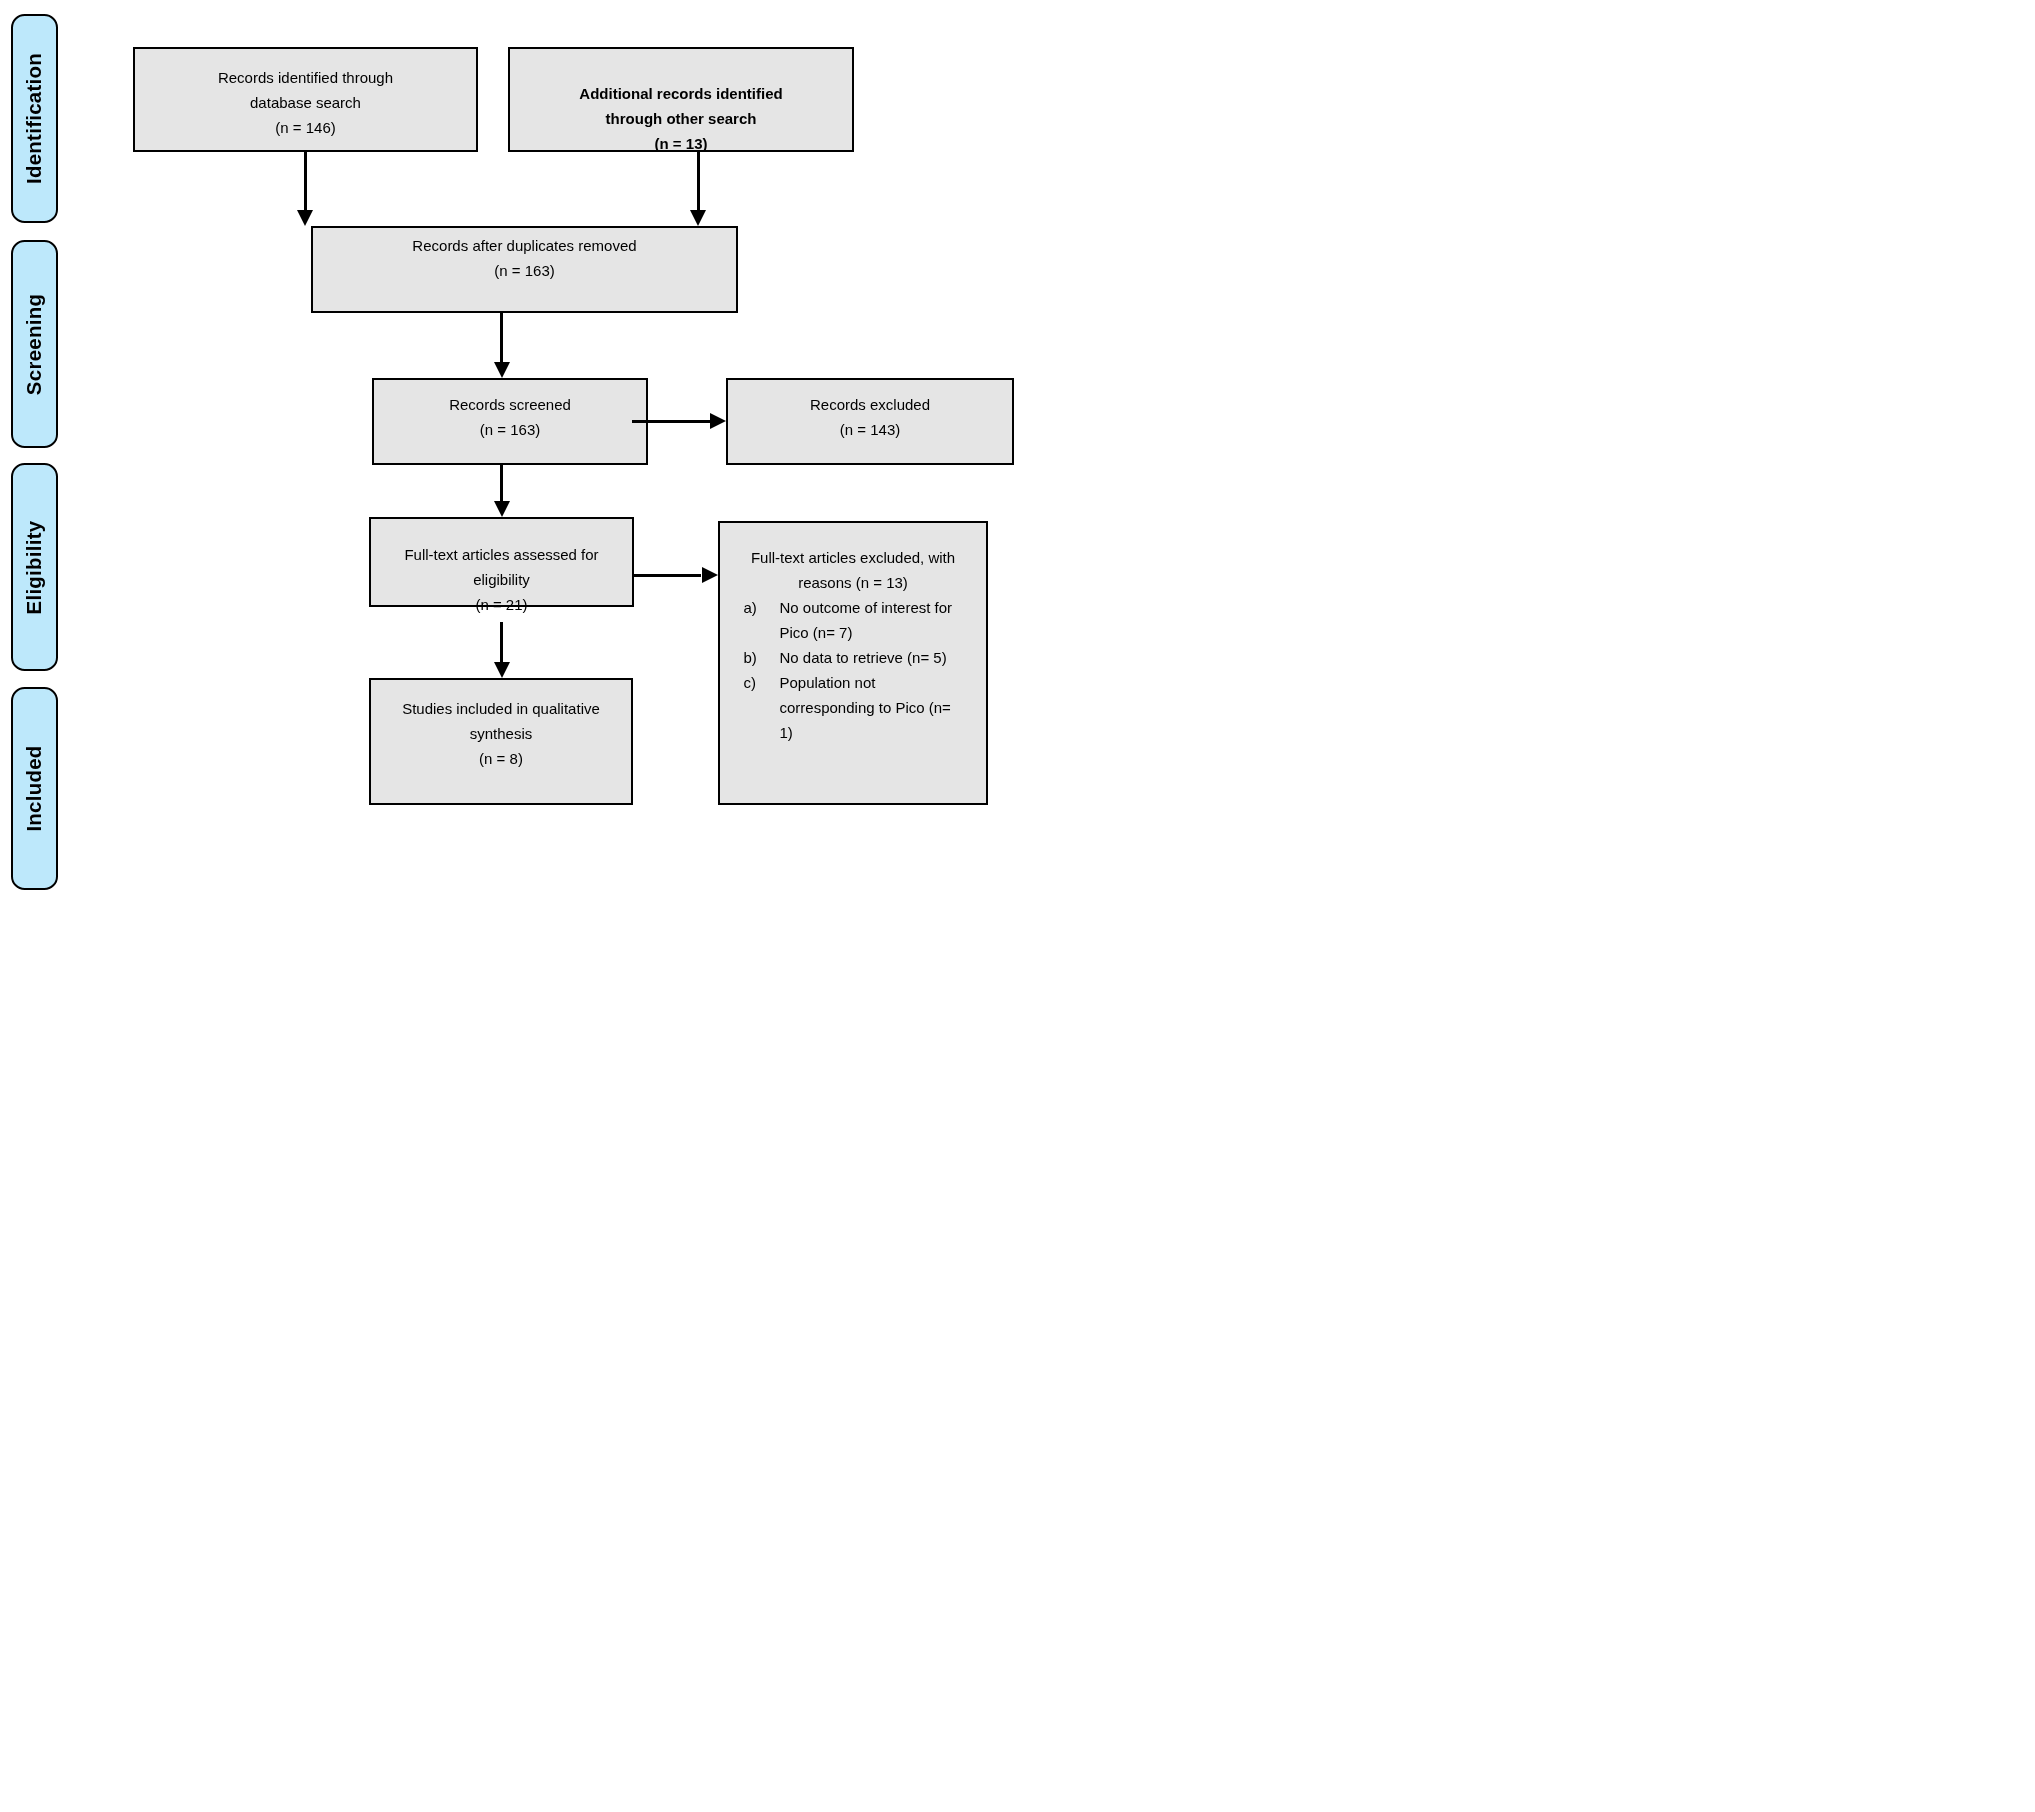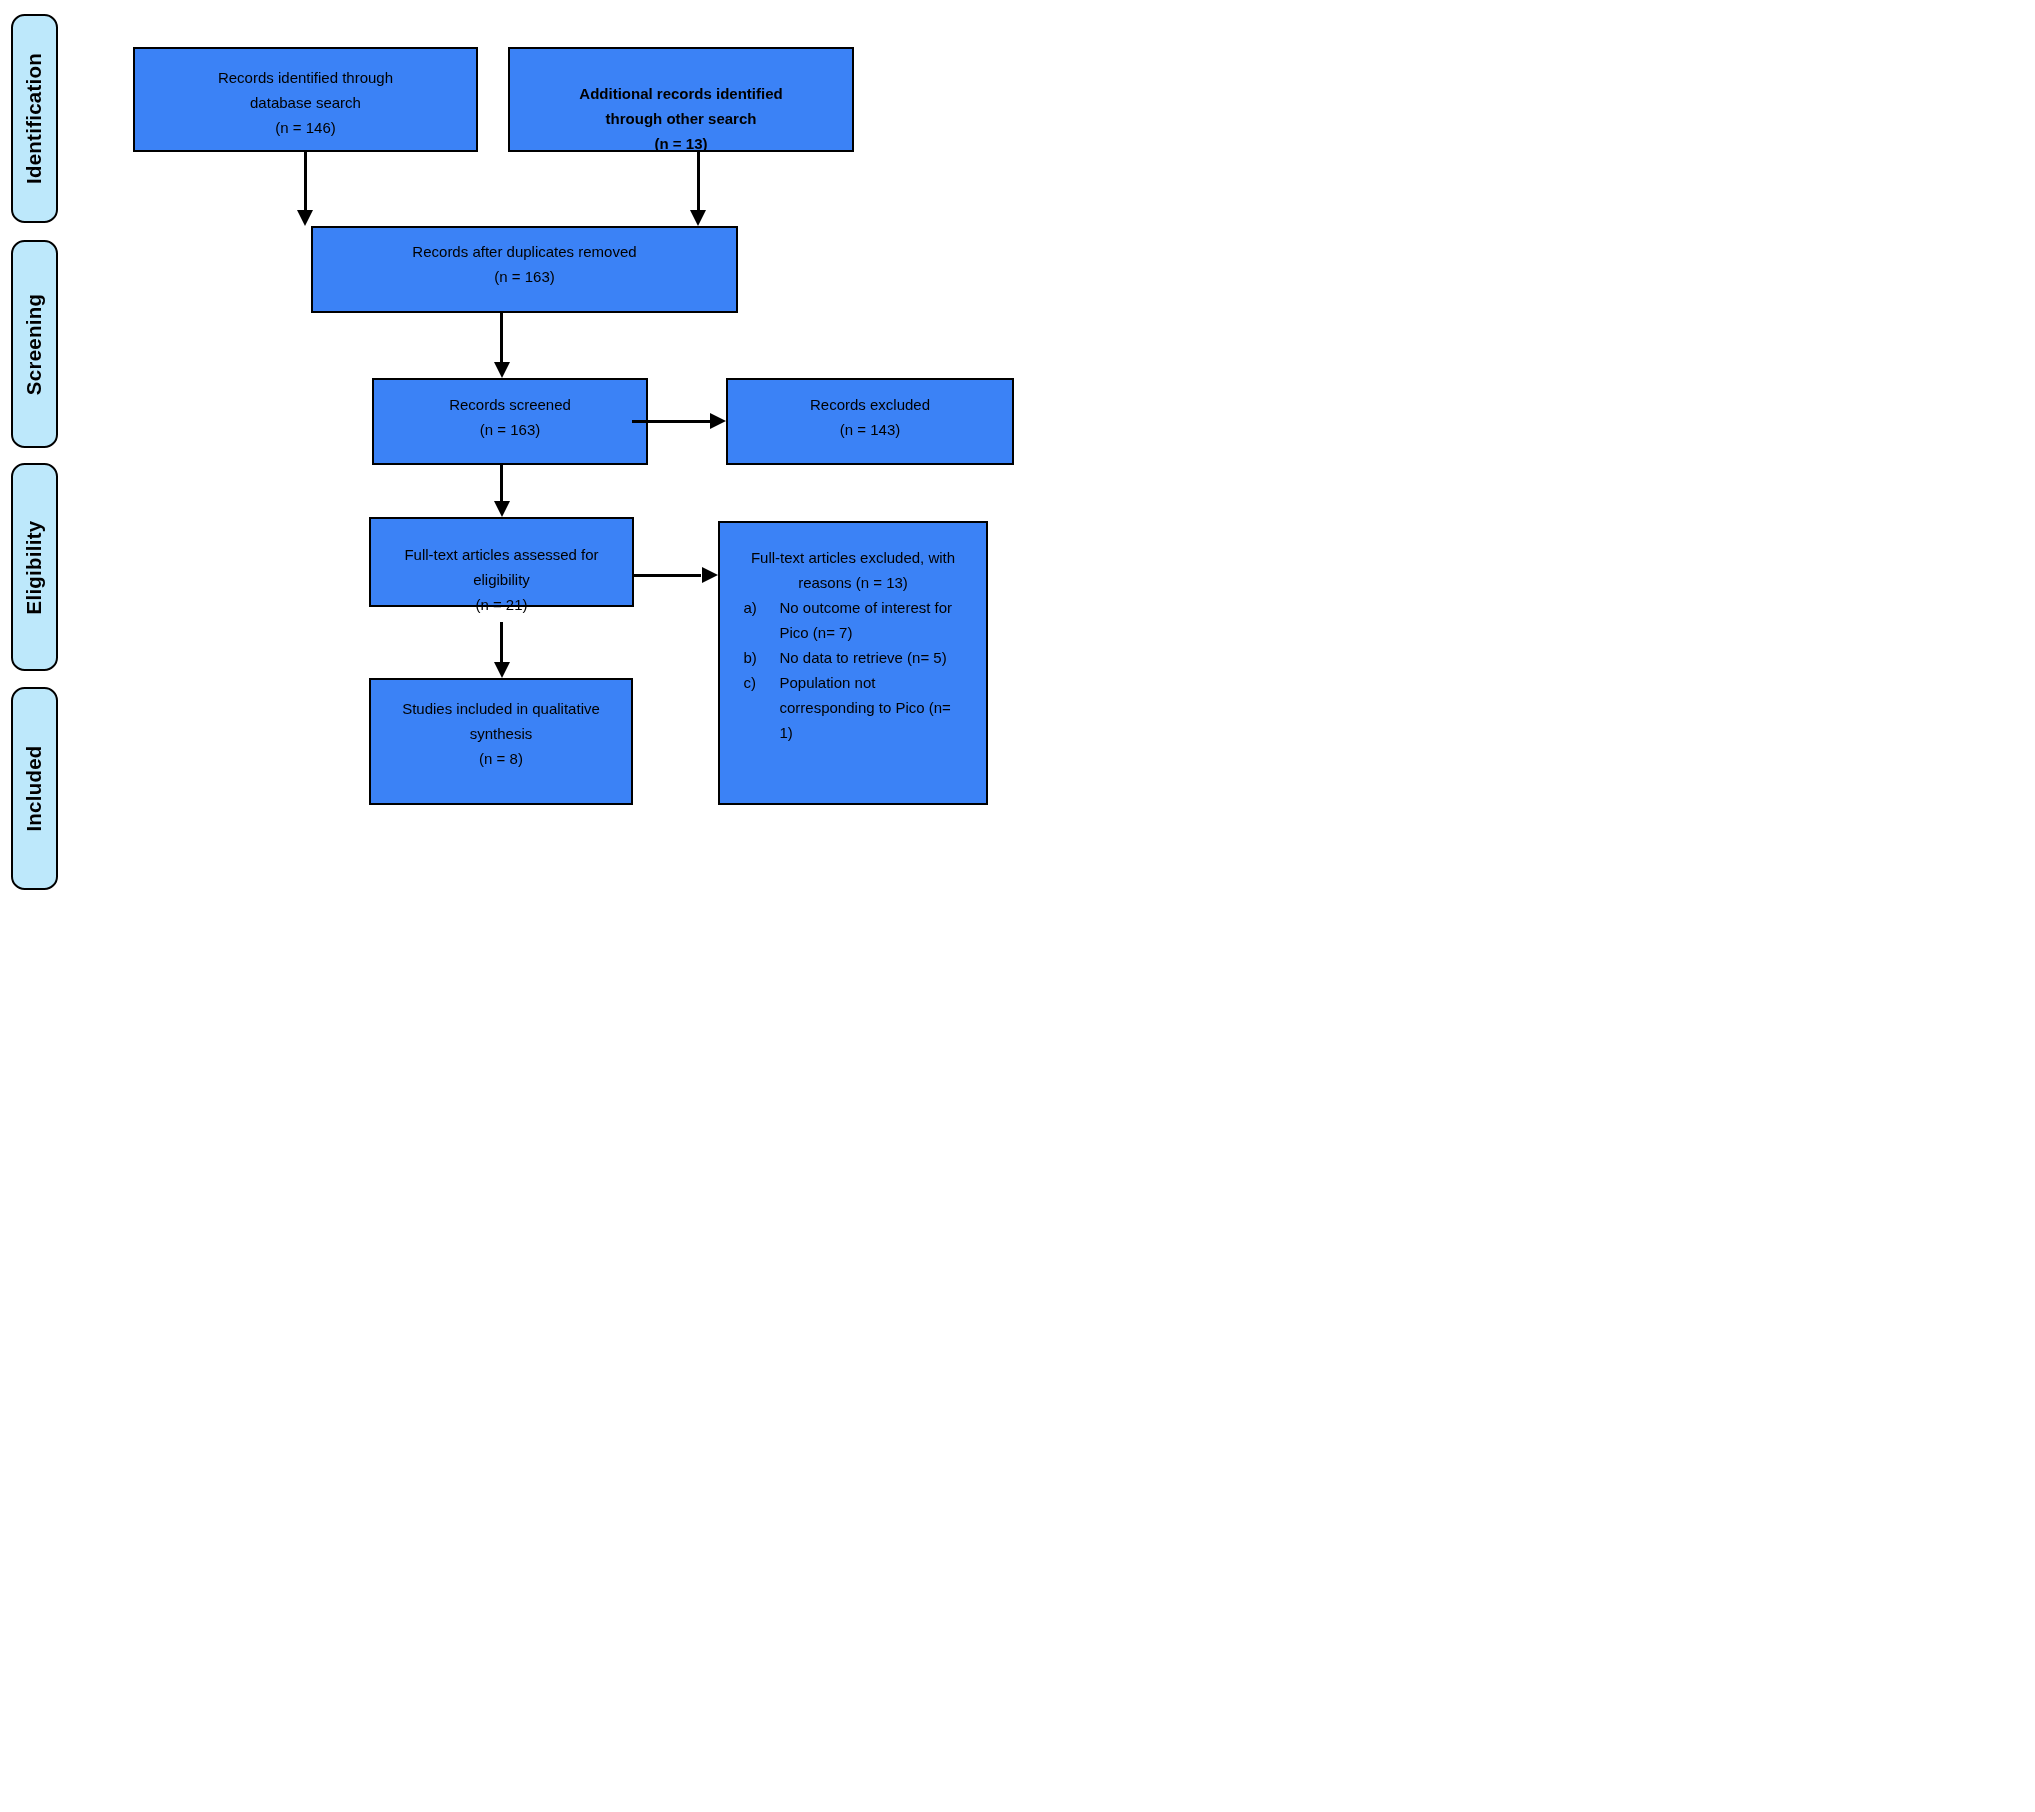--- a/index.html
+++ b/index.html
@@ -28,30 +28,30 @@
     letter-spacing:0.3px;
   }
   #phase-identification{top:13.6px;height:209px;}
   #phase-screening{top:240px;height:208px;}
   #phase-eligibility{top:463px;height:208px;}
   #phase-included{top:687px;height:203px;}
 
   
   .fbox{
     position:absolute;
-    background:#3b82f6;
+    background:#e5e5e5;
     border:2.5px solid #000;
     font-size:15px;
     line-height:25px;
     text-align:center;
   }
   .fbox .ln{display:block;}
   #box-identified{left:133px;top:47px;width:345px;height:105px;padding-top:16px;}
   #box-additional{left:508px;top:47px;width:346px;height:105px;padding-top:32px;font-weight:bold;}
-  #box-duplicates{left:311px;top:226px;width:427px;height:87px;padding-top:11px;}
+  #box-duplicates{left:311px;top:226px;width:427px;height:87px;padding-top:5px;}
   #box-screened{left:372px;top:378px;width:276px;height:87px;padding-top:12.4px;}
   #box-excluded{left:726px;top:378px;width:288px;height:87px;padding-top:12.4px;}
   #box-fulltext{left:369px;top:517px;width:265px;height:90px;padding-top:23px;}
   #box-included-studies{left:369px;top:678px;width:264px;height:127px;padding-top:16px;}
 
   #box-fulltext-excluded{
     left:718px;top:521px;width:270px;height:284px;
     padding-top:22px;text-align:center;
   }
   .reason-list{

